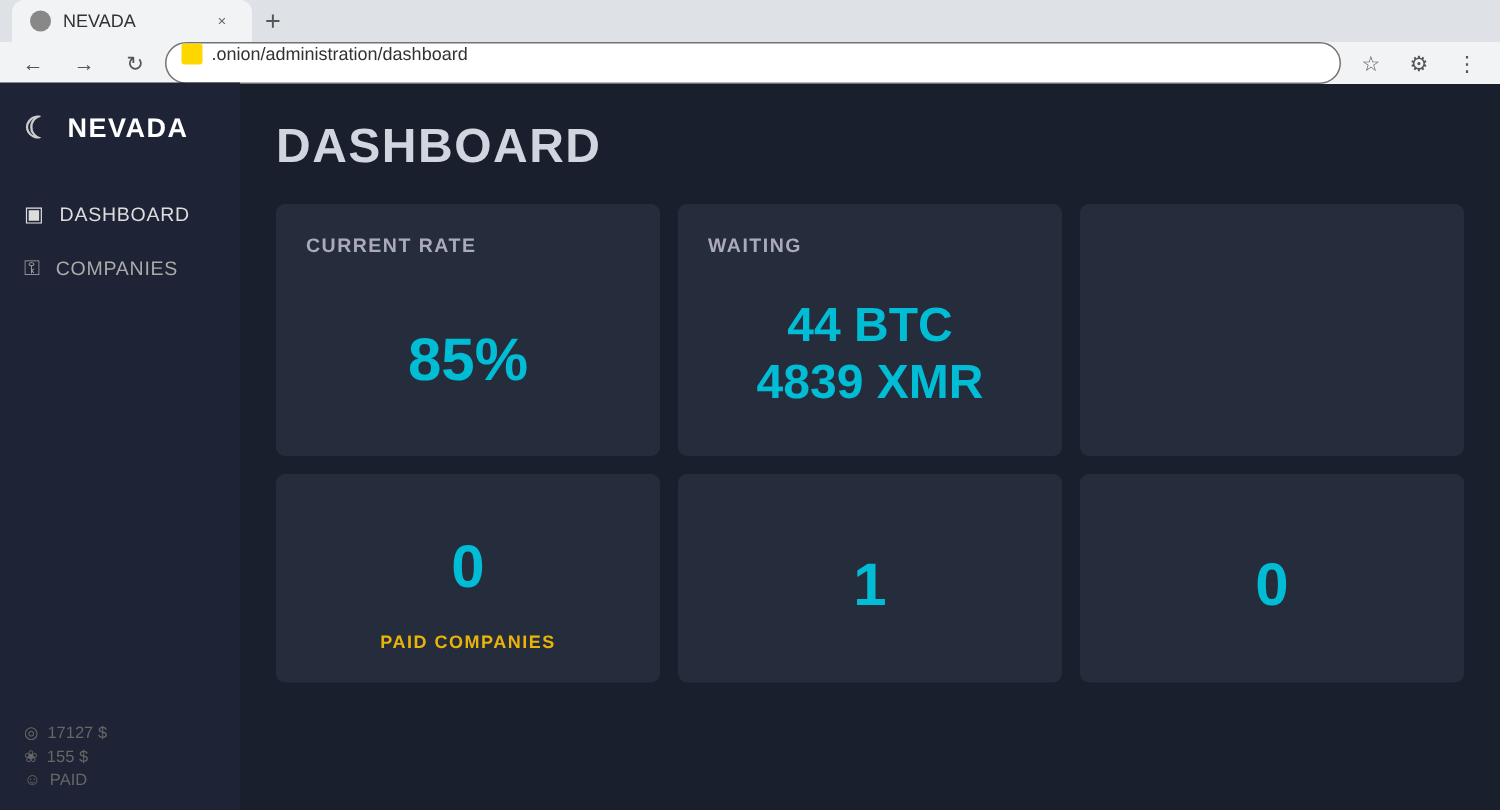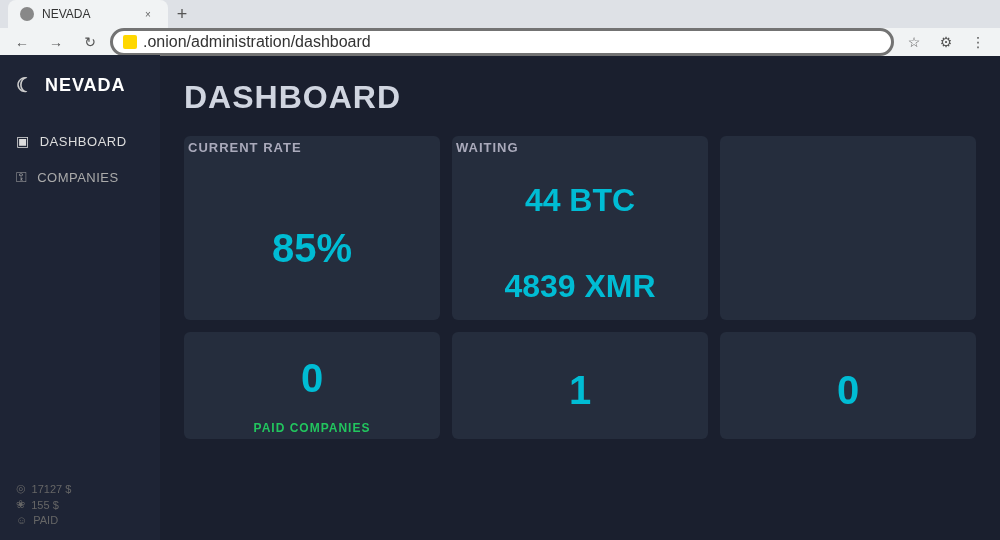--- a/index.html
+++ b/index.html
@@ -92,26 +92,26 @@
       border-radius: 50%;
       cursor: pointer;
       font-size: 14px;
       color: #555;
     }
 
     .address-bar {
       flex: 1;
       height: 28px;
       background: #fff;
-      border: 3px solid #737373;
+      border: 1px solid #737373;
       border-radius: 14px;
       display: flex;
-      align-items: center;
+      align-items: flex-start;
       padding: 0 10px;
-      font-size: 16px;
+      font-size: 12px;
       color: #333;
       gap: 6px;
     }
 
     .address-lock {
       width: 14px;
       height: 14px;
       background: #ffd700;
       border-radius: 2px;
       display: flex;
@@ -232,21 +232,21 @@
 
     .dashboard-grid {
       display: grid;
       grid-template-columns: repeat(3, 1fr);
       gap: 12px;
     }
 
     .stat-card {
       background: #252d3d;
       border-radius: 6px;
-      padding: 4px;
+      padding: 20px;
       display: flex;
       flex-direction: column;
     }
 
     .stat-card-title {
       font-size: 13px;
       color: #aab;
       letter-spacing: 1px;
       margin-bottom: 16px;
       font-weight: 600;
@@ -260,26 +260,25 @@
       flex: 1;
       display: flex;
       align-items: center;
       justify-content: center;
     }
 
     .stat-card-value.multi-line {
       flex-direction: column;
       line-height: 1.2;
       font-size: 32px;
-      gap: 48px;
     }
 
     .stat-card-label {
       font-size: 12px;
-      color: #22c55e;
+      color: #eab308;
       text-align: center;
       margin-top: 10px;
       letter-spacing: 1px;
       font-weight: 600;
     }
 
     .stat-number-large {
       font-size: 40px;
       font-weight: bold;
       color: #00bcd4;

